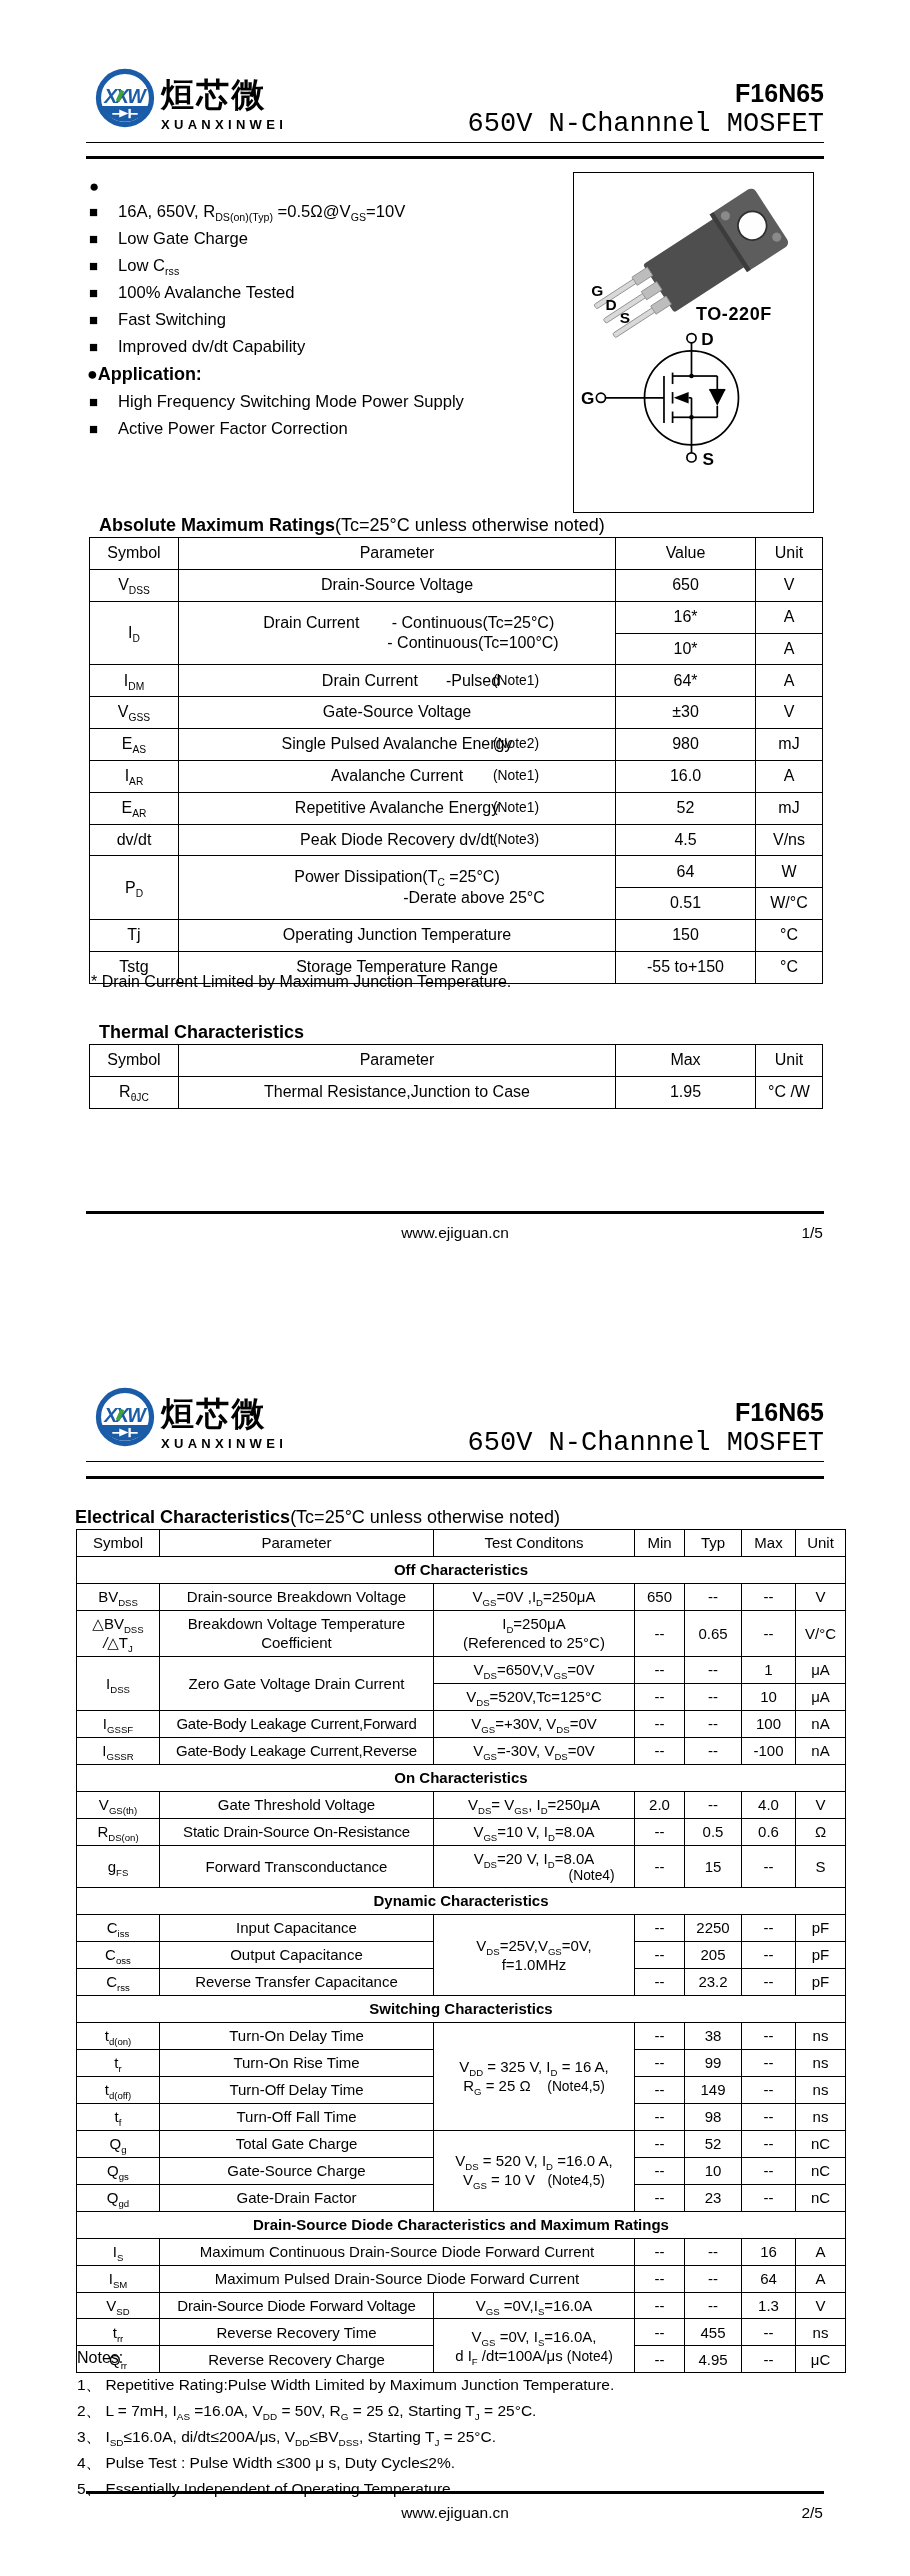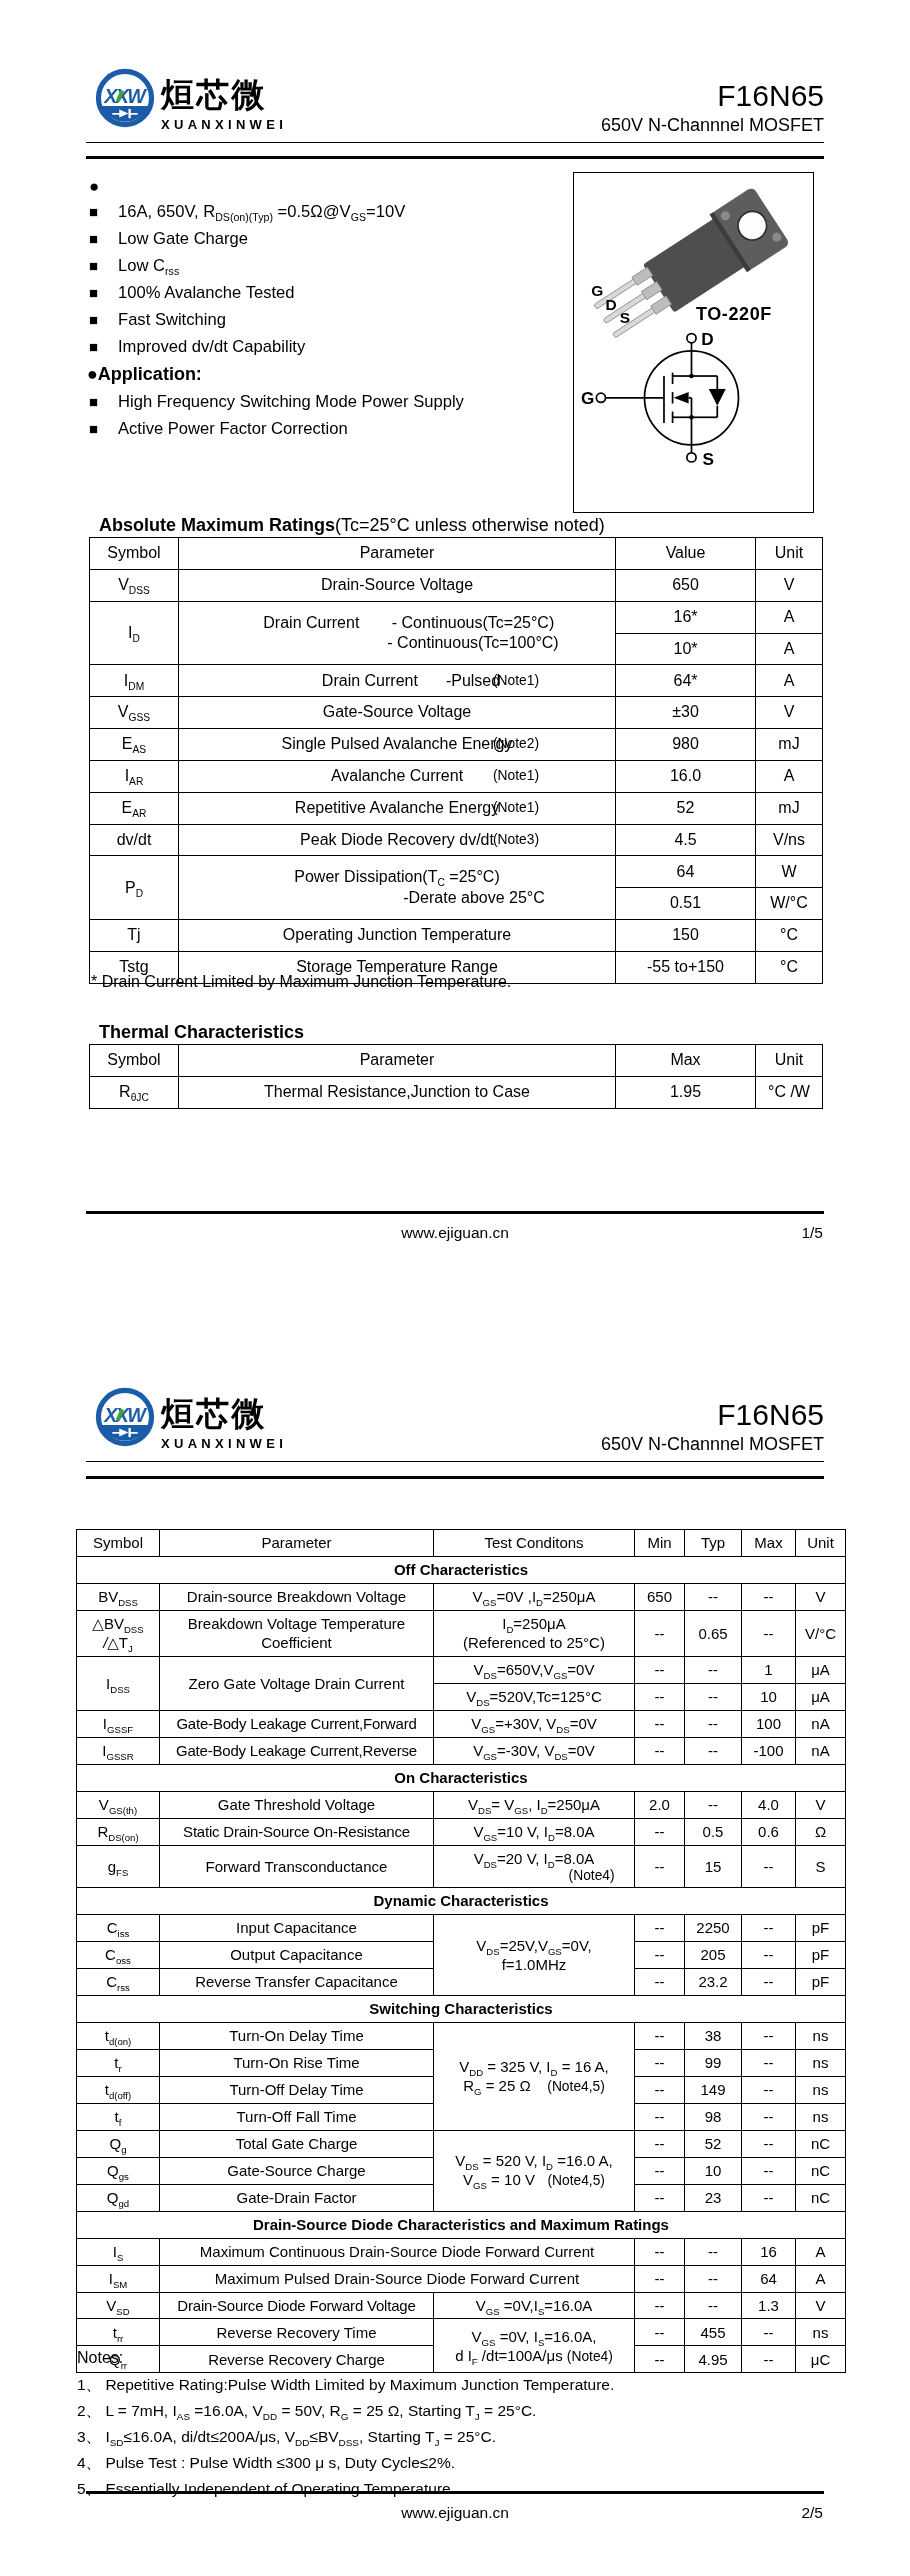--- a/index.html
+++ b/index.html
@@ -5,22 +5,22 @@
   html,body{margin:0;padding:0;background:#fff;}
   body{width:910px;height:2576px;position:relative;font-family:"Liberation Sans",sans-serif;color:#000;}
   .page{position:absolute;left:0;width:910px;height:1288px;background:#fff;overflow:hidden;}
   #page1{top:0;} #page2{top:1288px;}
 
   
   .logo-wrap{position:absolute;left:95px;}
   .brand-cn{position:absolute;left:161px;font-size:33px;font-weight:600;letter-spacing:2.3px;white-space:nowrap;}
   .brand-en{position:absolute;left:161px;font-size:13px;letter-spacing:4.3px;font-weight:600;white-space:nowrap;}
   .title-block{position:absolute;right:86px;text-align:right;}
-  .part-no{font-size:30px;font-weight:normal;line-height:1.15;}
-  .subtitle{font-size:18px;line-height:1.25;}
+  .part-no{font-size:25px;font-weight:bold;line-height:1.15;}
+  .subtitle{font-size:27px;line-height:1.25;font-family:Liberation Mono, monospace;}
   .rule{position:absolute;left:86px;right:86px;background:#000;}
   .rule.thin{height:1.1px;} .rule.thick{height:2.9px;}
 
   
   .lone-bullet{position:absolute;left:89px;font-size:17px;}
   .feat{position:absolute;left:89px;font-size:16.6px;white-space:nowrap;}
   .feat .sq{display:inline-block;width:29px;font-size:15px;}
   .app-title{position:absolute;left:87px;font-size:18px;font-weight:bold;}
 
   
@@ -294,20 +294,21 @@
   </div>
   <div class="brand-cn" style="top:104px;">烜芯微</div>
   <div class="brand-en" style="top:148px;">XUANXINWEI</div>
   <div class="title-block" style="top:110px;">
     <div class="part-no">F16N65</div>
     <div class="subtitle">650V N-Channnel MOSFET</div>
   </div>
   <div class="rule thin" style="top:173px;"></div>
   <div class="rule thick" style="top:188px;"></div>
 
+  <div class="sec-title" style="left:75px;top:219px;"><b>Electrical Characteristics</b><span>(Tc=25°C unless otherwise noted)</span></div>
   <table class="sheet elec" style="top:241px;">
     <colgroup>
         <col style="width:83px">
         <col style="width:274px">
         <col style="width:201px">
         <col style="width:50px">
         <col style="width:57px">
         <col style="width:54px">
         <col style="width:50px">
       </colgroup>

